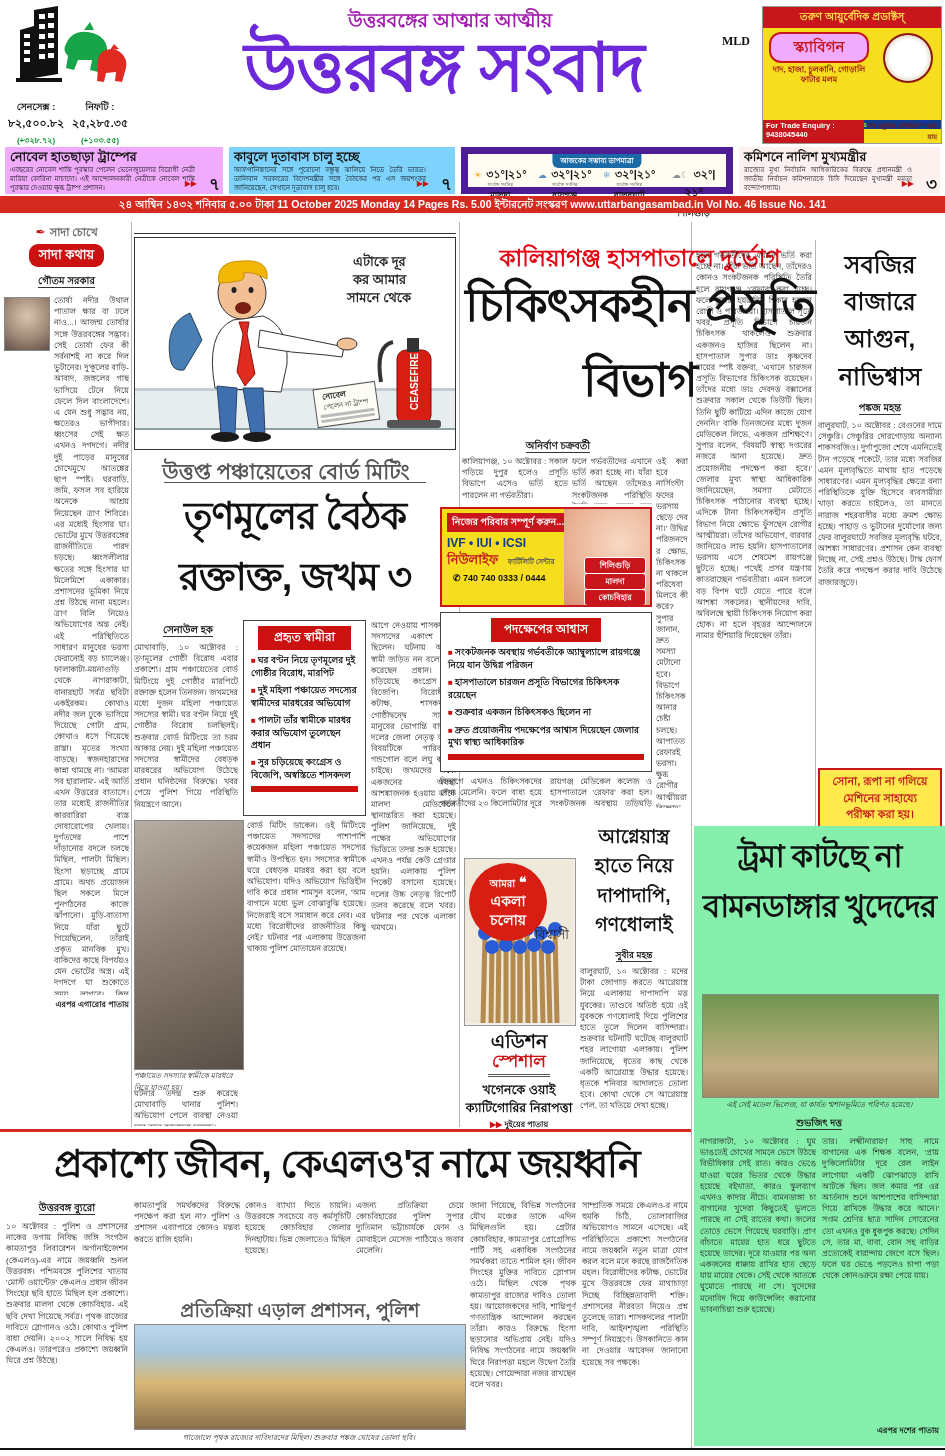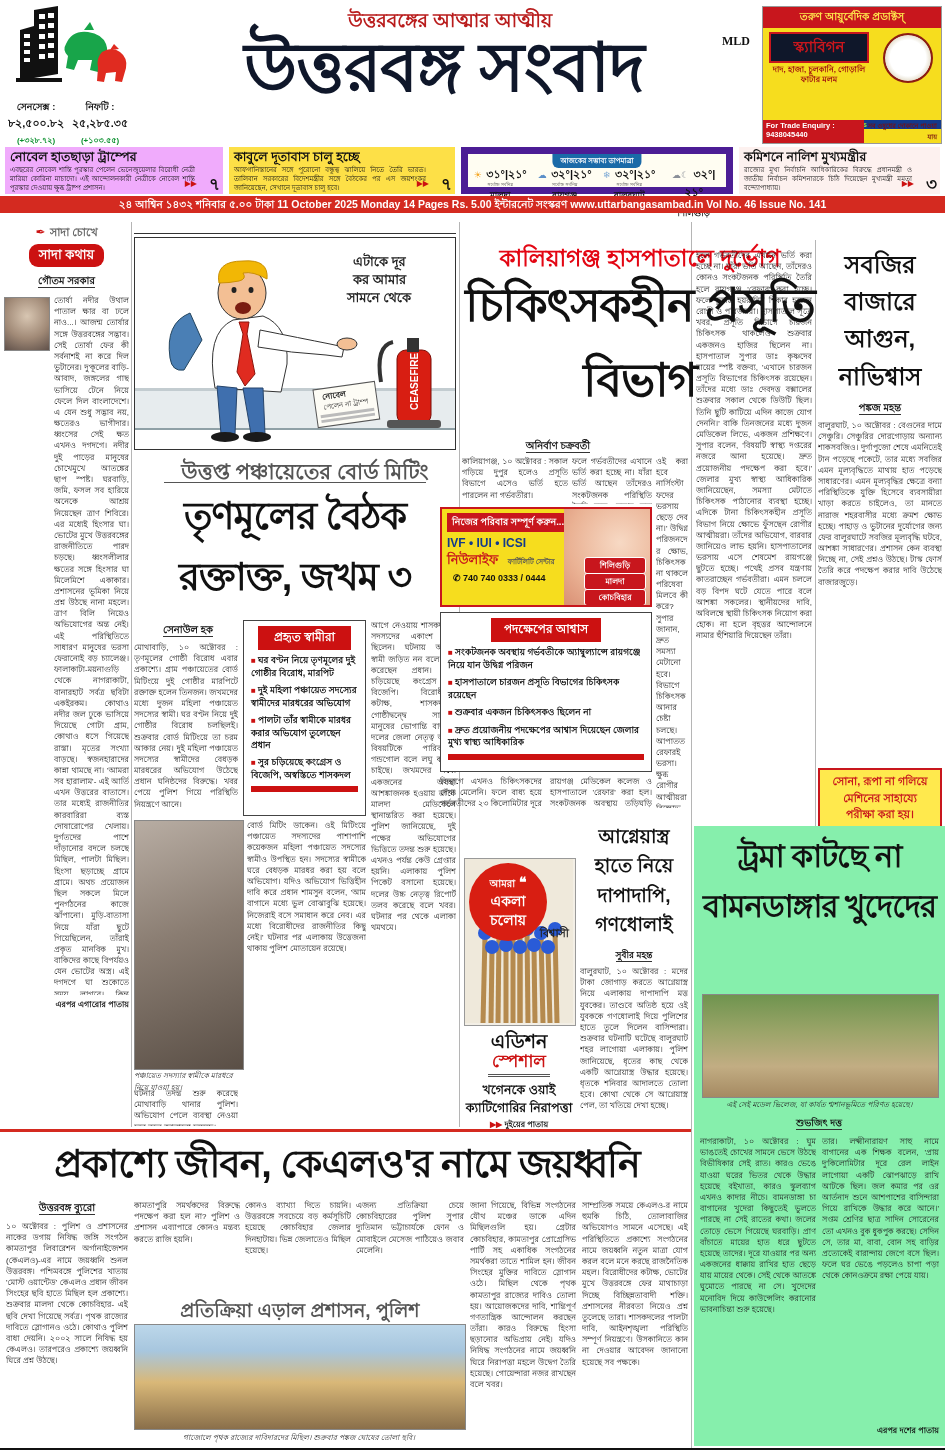--- a/index.html
+++ b/index.html
@@ -4,30 +4,30 @@
 <style>
   html,body{margin:0;padding:0;background:#9a9a9a;}
   .page{position:relative;width:945px;height:1456px;background:#fff;margin:0 auto;
         font-family:"Liberation Sans",sans-serif;color:#111;overflow:hidden;}
   .abs{position:absolute;}
   .ctr{text-align:center;}
   .body-txt{font-size:8px;line-height:1.4;text-align:justify;overflow:hidden;word-break:break-word;color:#1c1c1c;}
   .vr{position:absolute;width:1px;background:#b5b5b5;}
   .hrule{position:absolute;height:1px;background:#b5b5b5;}
   
-  .tagline{color:#b91c1c;font-weight:bold;font-size:19px;}
-  .main-title{font-weight:bold;font-size:68px;line-height:1.45;letter-spacing:-1px;color:#0f172a;}
+  .tagline{color:#a21caf;font-weight:bold;font-size:19px;}
+  .main-title{font-weight:bold;font-size:68px;line-height:1.45;letter-spacing:-1px;color:#6d28d9;}
   .mld{font-family:"Liberation Serif",serif;font-weight:bold;font-size:12px;}
   .idx-label{font-size:9.5px;font-weight:bold;}
   .idx-val{font-size:11px;font-weight:bold;}
   .idx-chg{font-size:8px;font-weight:bold;color:#0a8f2e;}
   
   .scab{background:#f6dd1e;border:1px solid #999;overflow:hidden;}
   .scab-head{background:#c8161d;color:#ffe94d;font-size:10.5px;font-weight:bold;text-align:center;padding:2px 0;}
-  .scab-brand{background:#0f172a;border:2px solid #c8161d;border-radius:0;color:#c8161d;font-size:15px;font-weight:bold;text-align:center;margin:4px 6px 2px 6px;padding:1px 0;}
+  .scab-brand{background:#f0abfc;border:2px solid #c8161d;border-radius:12px;color:#c8161d;font-size:15px;font-weight:bold;text-align:center;margin:4px 6px 2px 6px;padding:1px 0;}
   .scab-uses{color:#a01010;font-size:8px;font-weight:bold;text-align:center;line-height:1.3;}
   .scab-tin{position:absolute;right:8px;top:26px;width:46px;height:46px;border-radius:50%;background:radial-gradient(circle,#fff 55%,#e8e2d2 70%,#8c1d12 72%,#fff 78%);border:2px solid #8c1d12;}
   .scab-blue{background:#123a8c;color:#a6e22e;font-size:7px;font-weight:bold;padding:1px 3px;}
   .scab-red{background:#c8161d;color:#fff;font-size:7.5px;font-weight:bold;padding:1px 3px;}
   .scab-note{color:#7a1010;font-size:6.5px;font-weight:bold;text-align:right;padding:1px 4px 0 0;}
   
   .strip{position:absolute;top:147px;height:47px;padding:2px 5px;box-sizing:border-box;}
   .strip h3{margin:0;font-size:12.5px;line-height:1.3;}
   .strip p{margin:1px 0 0 0;font-size:6.8px;line-height:1.3;text-align:justify;}
   .strip .pg{position:absolute;right:3px;bottom:1px;font-size:17px;font-weight:bold;line-height:1;}
@@ -80,21 +80,21 @@
   .ivf-loc{position:absolute;right:4px;background:#c8161d;color:#fff;font-size:8px;font-weight:bold;text-align:center;width:60px;border-radius:3px;padding:1px 0;border:1px solid #fff;}
   
   .gold-box{border:2px solid #c8161d;background:#ffe94d;color:#c8161d;font-weight:bold;font-size:11px;line-height:1.5;text-align:center;box-sizing:border-box;padding-top:3px;}
   .gold-name{color:#123a8c;font-size:10px;font-weight:bold;}
   .gold-addr{font-size:8px;}
   .gold-phone{font-size:13.5px;font-weight:bold;}
   
   .ekla{border:1px solid #999;background:#f3efe6;overflow:hidden;}
   .ekla-circle{position:absolute;left:4px;top:4px;width:78px;height:78px;border-radius:50%;background:#d81e12;color:#fff;text-align:center;font-weight:bold;line-height:1.35;padding-top:10px;box-sizing:border-box;font-size:14px;}
   .ekla-am{font-size:10px;}
-  .ekla-bis{position:absolute;right:6px;top:66px;font-size:11px;font-weight:bold;color:#222;}
+  .ekla-bis{position:absolute;right:6px;top:66px;font-size:13px;font-weight:normal;color:#222;}
   .edsp-1{font-size:19px;font-weight:bold;line-height:1.1;}
   .edsp-2{font-size:17px;font-weight:bold;color:#cc1111;line-height:1.1;border-bottom:3px double #555;display:inline-block;padding:0 4px 2px 4px;}
   .edsp-teaser{font-size:12.5px;font-weight:bold;line-height:1.5;}
   .edsp-ref{font-size:8px;font-weight:bold;}
   .red-arr{color:#cc1111;}
   
   .subhead-grey{color:#555;font-size:19px;font-weight:bold;}
   .cap{font-size:7.5px;font-style:italic;color:#222;}
   
   .trauma{background:#86efac;}
@@ -162,21 +162,21 @@
       <div class="scab-note" style="flex:1;">সব ওষুধের দোকানে পাওয়া যায়</div>
     </div>
   </div>
 
   <div class="strip" style="left:5px;width:218px;background:#f0abfc;">
     <h3>নোবেল হাতছাড়া ট্রাম্পের</h3>
     <p style="width:185px;">এবছরের নোবেল শান্তি পুরস্কার পেলেন ভেনেজুয়েলার বিরোধী নেত্রী মারিয়া কোরিনা মাচাদো। এই আন্দোলনকারী নেত্রীকে নোবেল শান্তি পুরস্কার দেওয়ায় ক্ষুব্ধ ট্রাম্প প্রশাসন।</p>
     <span class="arr">▶▶</span>
     <span class="pg">৭</span>
   </div>
-  <div class="strip" style="left:229px;width:226px;background:#fde047;">
+  <div class="strip" style="left:229px;width:226px;background:#7dd3fc;">
     <h3>কাবুলে দূতাবাস চালু হচ্ছে</h3>
     <p style="width:192px;">আফগানিস্তানের সঙ্গে পুরোনো বন্ধুত্ব ঝালিয়ে নিতে তৈরি ভারত। তালিবান সরকারের বিদেশমন্ত্রীর সঙ্গে বৈঠকের পর এস জয়শংকর জানিয়েছেন, সেখানে দূতাবাস চালু হবে।</p>
     <span class="arr">▶▶</span>
     <span class="pg">৭</span>
   </div>
   <div class="wx">
     <div class="wx-title">আজকের সম্ভাব্য তাপমাত্রা</div>
     <div class="wx-row">
       <div class="wx-city">
         <span class="wx-ic" style="color:#f5a623;">☀</span>
@@ -270,21 +270,21 @@
       <path d="M258 104 q-18 4 -12 40" stroke="#333" stroke-width="4" fill="none"></path>
       <rect x="252" y="182" width="54" height="8" rx="3" fill="#555"></rect>
       <text x="283" y="172" font-size="10" font-weight="bold" fill="#fff" transform="rotate(-90 283 172)">CEASEFIRE</text>
 
       <text x="218" y="28" font-size="13" font-weight="bold" fill="#222">এটাকে দূর</text>
       <text x="218" y="46" font-size="13" font-weight="bold" fill="#222">কর আমার</text>
       <text x="212" y="64" font-size="13" font-weight="bold" fill="#222">সামনে থেকে</text>
     </svg>
   </div>
 
-  <div class="abs ctr kicker-grey" style="left:144px;top:456px;width:322px;text-align:center;">উত্তপ্ত পঞ্চায়েতের বোর্ড মিটিং</div>
+  <div class="abs ctr kicker-grey" style="left:125px;top:456px;width:322px;text-align:center;">উত্তপ্ত পঞ্চায়েতের বোর্ড মিটিং</div>
   <div class="hrule" style="left:164px;top:482px;width:262px;background:#555;"></div>
   <div class="abs ctr hl-lg" style="left:134px;top:486px;width:322px;">তৃণমূলের বৈঠক রক্তাক্ত, জখম ৩</div>
   <div class="abs byline" style="left:138px;top:622px;width:100px;"><u>সেনাউল হক</u></div>
   <div class="abs body-txt" style="left:134px;top:642px;width:104px;height:172px;">মোথাবাড়ি, ১০ অক্টোবর : তৃণমূলের গোষ্ঠী বিরোধ এবার প্রকাশ্যে। গ্রাম পঞ্চায়েতের বোর্ড মিটিংয়ে দুই গোষ্ঠীর মারপিটে রক্তাক্ত হলেন তিনজন। জখমদের মধ্যে দুজন মহিলা পঞ্চায়েত সদস্যের স্বামী। ঘর বণ্টন নিয়ে দুই গোষ্ঠীর বিরোধ চলছিলই। শুক্রবার বোর্ড মিটিংয়ে তা চরম আকার নেয়। দুই মহিলা পঞ্চায়েত সদস্যের স্বামীদের বেধড়ক মারধরের অভিযোগ উঠেছে প্রধান ঘনিষ্ঠদের বিরুদ্ধে। খবর পেয়ে পুলিশ গিয়ে পরিস্থিতি নিয়ন্ত্রণে আনে।</div>
   <div class="abs ibox" style="left:243px;top:620px;width:123px;height:196px;">
     <div class="ibox-title">প্রহৃত স্বামীরা</div>
     <ul>
       <li>ঘর বণ্টন নিয়ে তৃণমূলের দুই গোষ্ঠীর বিরোধ, মারপিট</li>
       <li>দুই মহিলা পঞ্চায়েত সদস্যের স্বামীদের মারধরের অভিযোগ</li>
       <li>পালটা তাঁর স্বামীকে মারধর করার অভিযোগ তুলেছেন প্রধান</li>

